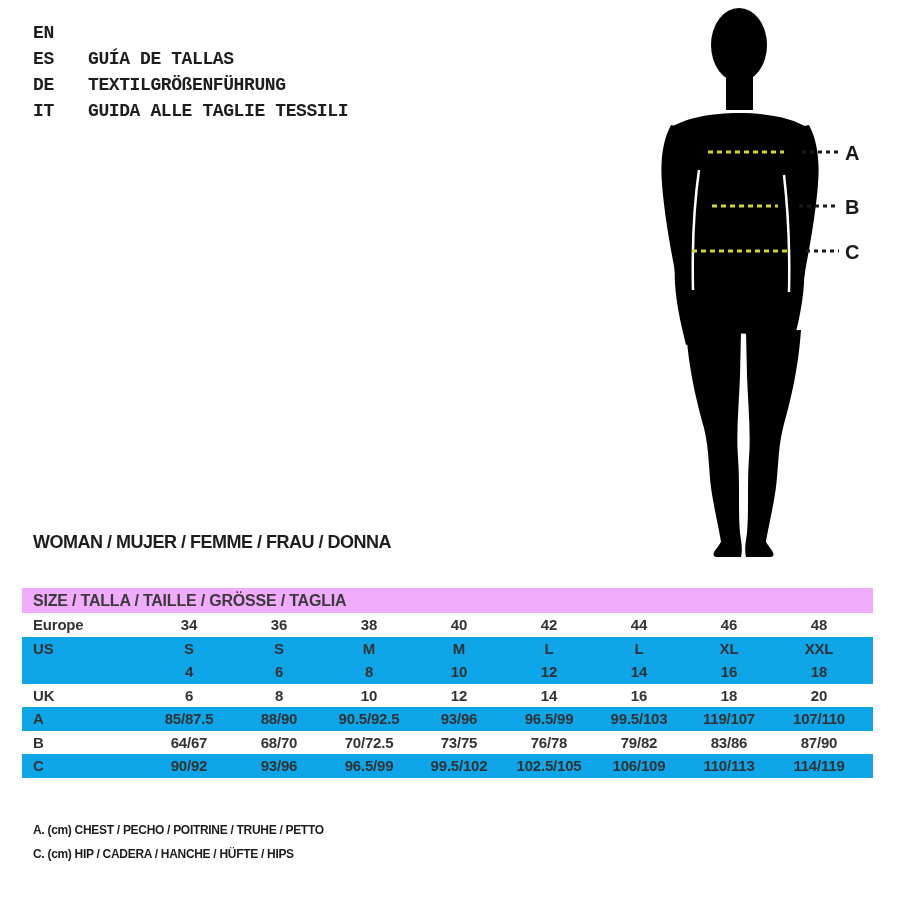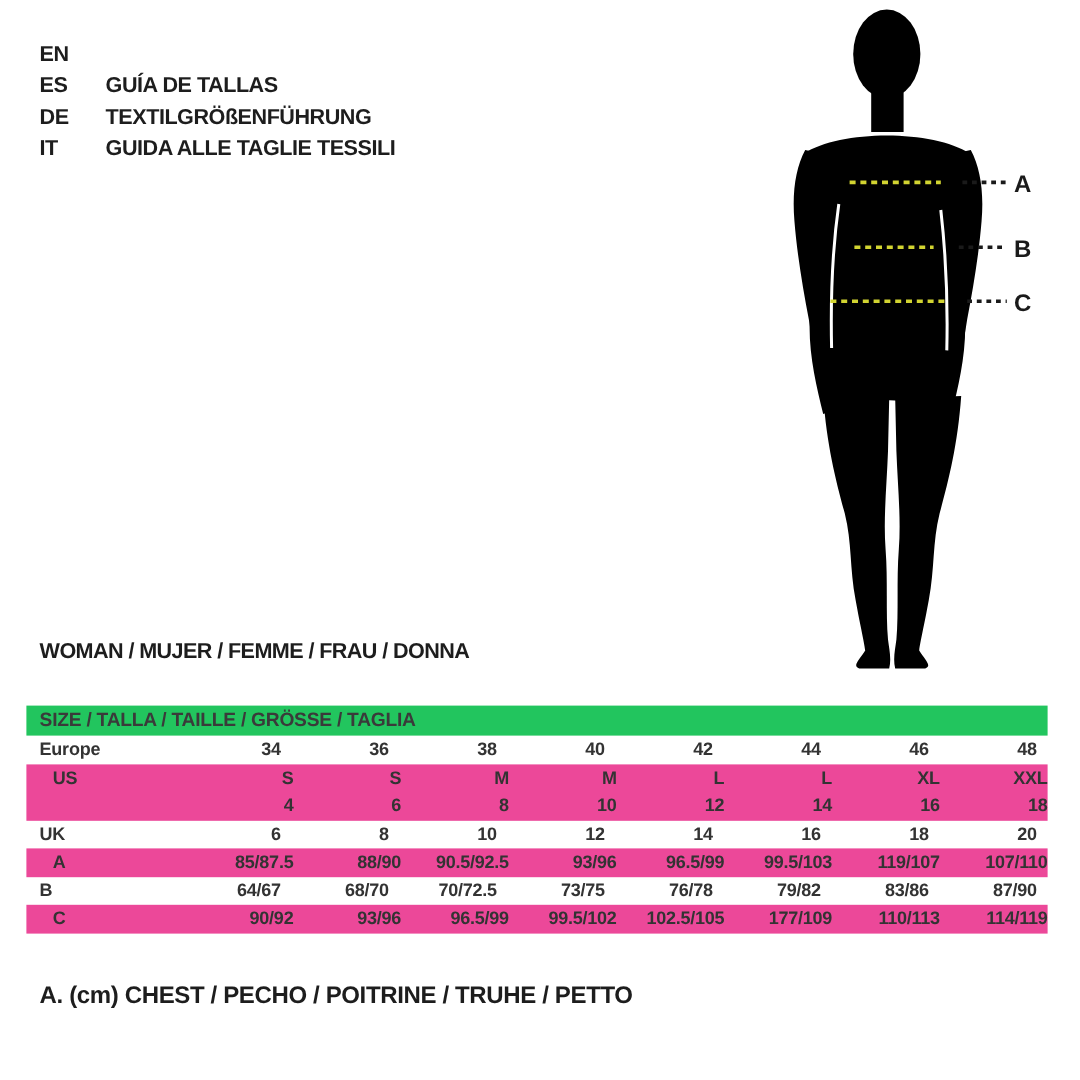--- a/index.html
+++ b/index.html
@@ -2,38 +2,38 @@
 <html><head>
 <meta charset="utf-8">
 <style>
   html,body{margin:0;padding:0;}
   body{
     width:900px;height:900px;position:relative;background:#ffffff;
     font-family:"Liberation Sans","DejaVu Sans",sans-serif;
     font-weight:700;color:#1d1d1d;overflow:hidden;
   }
   
-  .lang-list{position:absolute;left:33px;top:32px;}
+  .lang-list{position:absolute;left:33px;top:20px;font-family:Liberation Mono, monospace;}
   .lang-row{display:flex;line-height:26px;font-size:18px;letter-spacing:-0.4px;}
   .lang-code{width:55px;}
   
   .figure-svg{position:absolute;left:0;top:0;width:900px;height:900px;}
   .figure-svg text{font-family:"Liberation Sans","DejaVu Sans",sans-serif;font-weight:700;font-size:20px;fill:#1a1a1a;}
   
   .section-title{position:absolute;left:33px;top:532px;font-size:18px;letter-spacing:-0.5px;}
   
   .size-table{position:absolute;left:22px;top:588px;width:851px;font-size:15px;letter-spacing:-0.2px;color:#333;}
-  .t-header{height:25px;line-height:25px;background:#22c55e;color:#3a3a3a;padding-left:11px;font-size:16px;}
+  .t-header{height:25px;line-height:25px;background:#f0abfc;color:#3a3a3a;padding-left:11px;font-size:16px;}
   .t-row{display:flex;height:23.5px;align-items:center;}
-  .t-row.shaded{background:#ec4899;padding-left:11px;}
+  .t-row.shaded{background:#0ea5e9;}
   .t-label{width:122px;padding-left:11px;box-sizing:border-box;}
-  .t-cell{width:90px;text-align:right;}
+  .t-cell{width:90px;text-align:center;}
   
   .legend{position:absolute;left:33px;top:819px;}
-  .legend-row{line-height:23.5px;font-size:20px;letter-spacing:-0.3px;}
+  .legend-row{line-height:23.5px;font-size:12px;letter-spacing:-0.3px;}
 </style>
 </head>
 <body>
 
 <div class="lang-list">
   <div class="lang-row">
     <span class="lang-code">EN</span>
   </div>
   <div class="lang-row">
     <span class="lang-code">ES</span>
@@ -198,21 +198,22 @@
     <div class="t-cell">87/90</div>
   </div>
 
   <div class="t-row shaded">
     <div class="t-label">C</div>
     <div class="t-cell">90/92</div>
     <div class="t-cell">93/96</div>
     <div class="t-cell">96.5/99</div>
     <div class="t-cell">99.5/102</div>
     <div class="t-cell">102.5/105</div>
-    <div class="t-cell">177/109</div>
+    <div class="t-cell">106/109</div>
     <div class="t-cell">110/113</div>
     <div class="t-cell">114/119</div>
   </div>
 </div>
 
 <div class="legend">
   <div class="legend-row">A. (cm) CHEST / PECHO / POITRINE / TRUHE / PETTO</div>
+  <div class="legend-row">C. (cm) HIP / CADERA / HANCHE / HÜFTE / HIPS</div>
 </div>
 
 </body></html>

